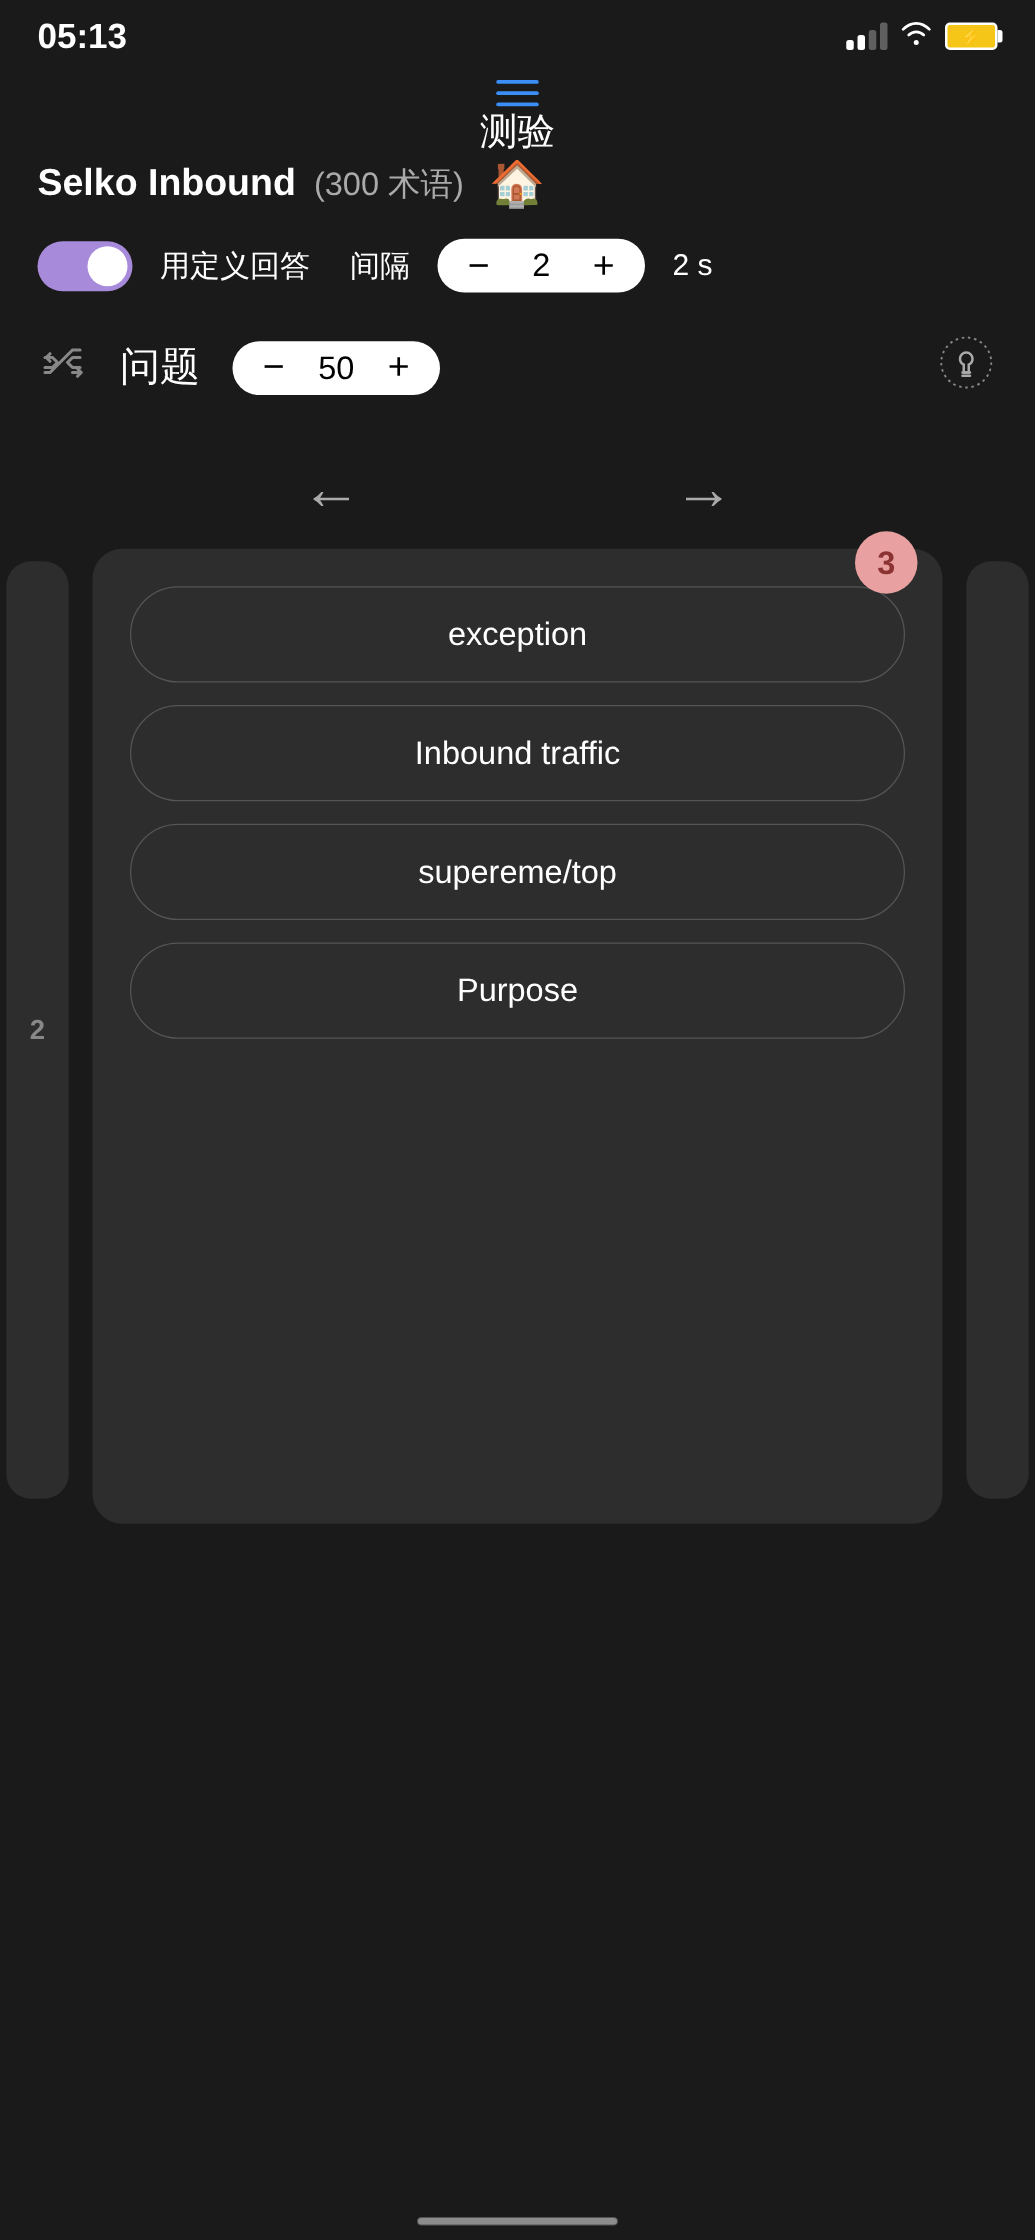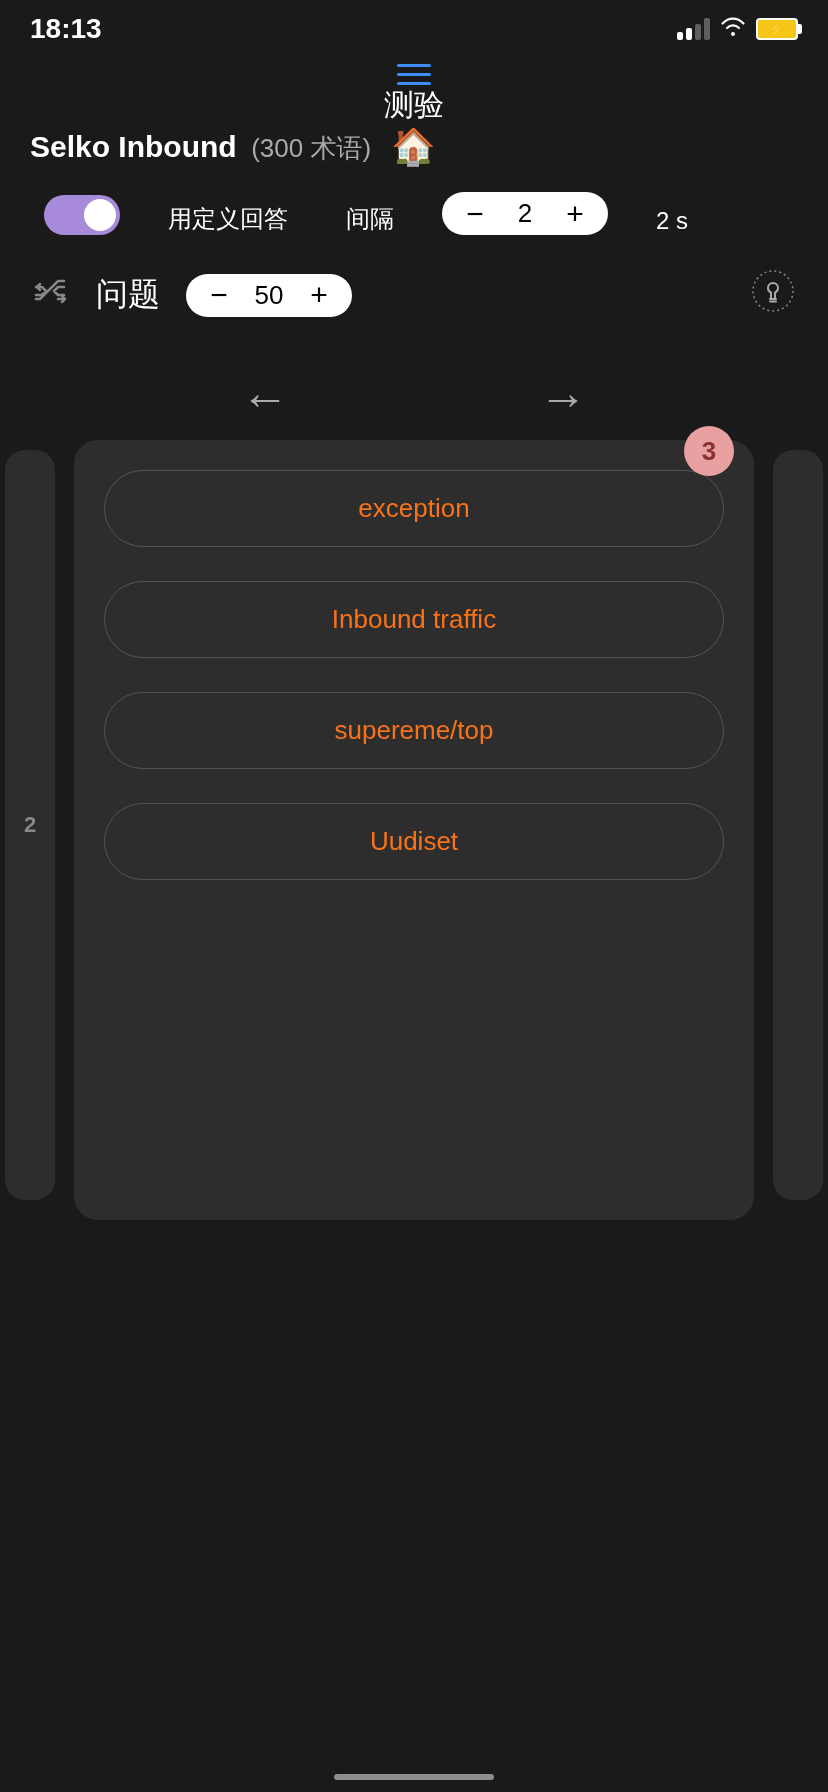--- a/index.html
+++ b/index.html
@@ -134,23 +134,23 @@
     .subtitle-row .title-count {
       font-size: 26px;
       font-weight: 400;
       color: #aaaaaa;
       margin-left: 10px;
     }
 
     
     .controls-row1 {
       display: flex;
-      align-items: flex-end;
-      padding: 10px 44px;
-      gap: 38px;
+      align-items: center;
+      padding: 10px 30px;
+      gap: 12px;
     }
     .toggle-container {
       display: flex;
       align-items: center;
     }
     .toggle {
       width: 76px;
       height: 40px;
       background: #a78bda;
       border-radius: 20px;
@@ -301,25 +301,25 @@
       color: #e0e0e0;
       text-align: center;
       padding: 100px 20px 120px 20px;
     }
 
     
     .answer-option {
       border: 1.5px solid #555555;
       border-radius: 50px;
       padding: 22px 30px;
-      margin-bottom: 34px;
+      margin-bottom: 18px;
       text-align: center;
       font-size: 26px;
       font-weight: 500;
-      color: #f97316;
+      color: #ffffff;
       cursor: pointer;
       background: transparent;
       width: 100%;
     }
 
     
     .home-indicator {
       position: fixed;
       bottom: 12px;
       left: 50%;
@@ -328,21 +328,21 @@
       height: 6px;
       background: #ffffff;
       border-radius: 3px;
       opacity: 0.5;
     }
   </style>
 </head>
 <body>
 
 <div class="status-bar">
-  <span class="status-time">18:13</span>
+  <span class="status-time">05:13</span>
   <div class="status-icons">
     <div class="signal-bars">
       <span></span>
         <span></span>
         <span></span>
         <span></span>
     </div>
     <span class="wifi-icon">
       <svg width="26" height="22" viewBox="0 0 26 22" fill="none">
         <path d="M13 17a2 2 0 1 1 0 4 2 2 0 0 1 0-4z" fill="white"></path>
@@ -430,17 +430,17 @@
   </div>
 
   <div class="main-card">
     <div class="card-number-badge">3</div>
 
 
     
     <button class="answer-option">exception</button>
     <button class="answer-option">Inbound traffic</button>
     <button class="answer-option">supereme/top</button>
-    <button class="answer-option">Uudiset</button>
+    <button class="answer-option">Purpose</button>
   </div>
 </div>
 
 <div class="home-indicator"></div>
 
 </body></html>

